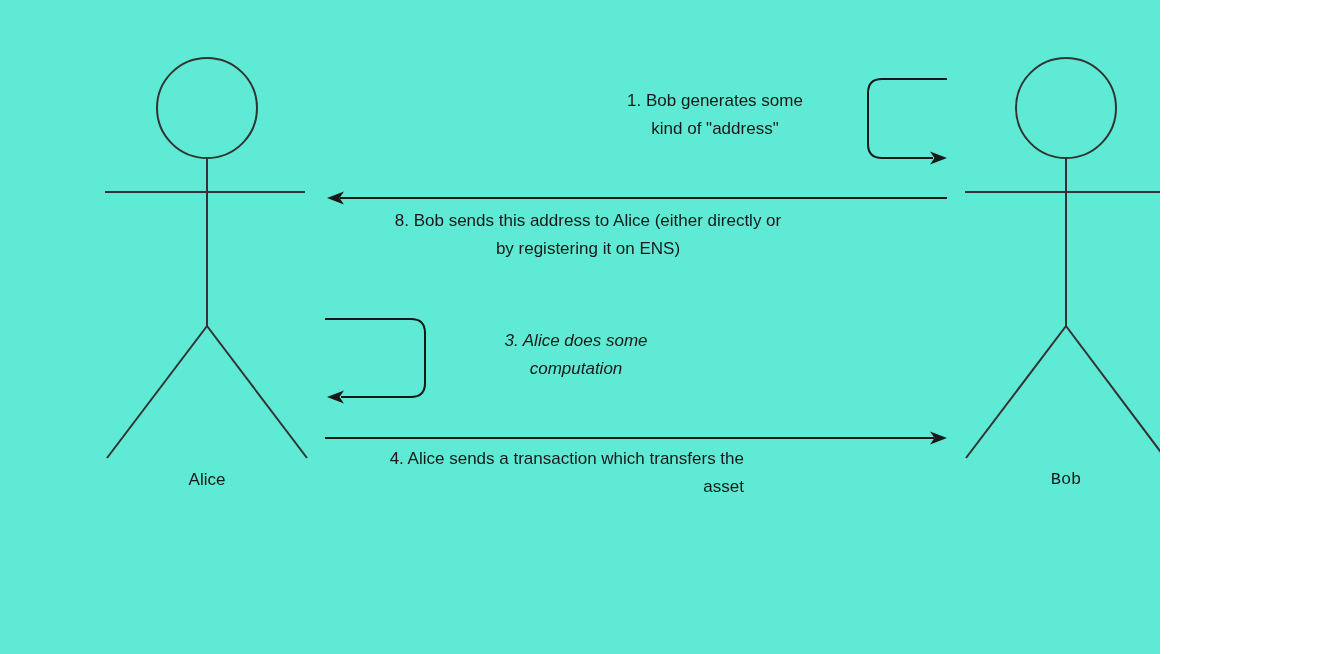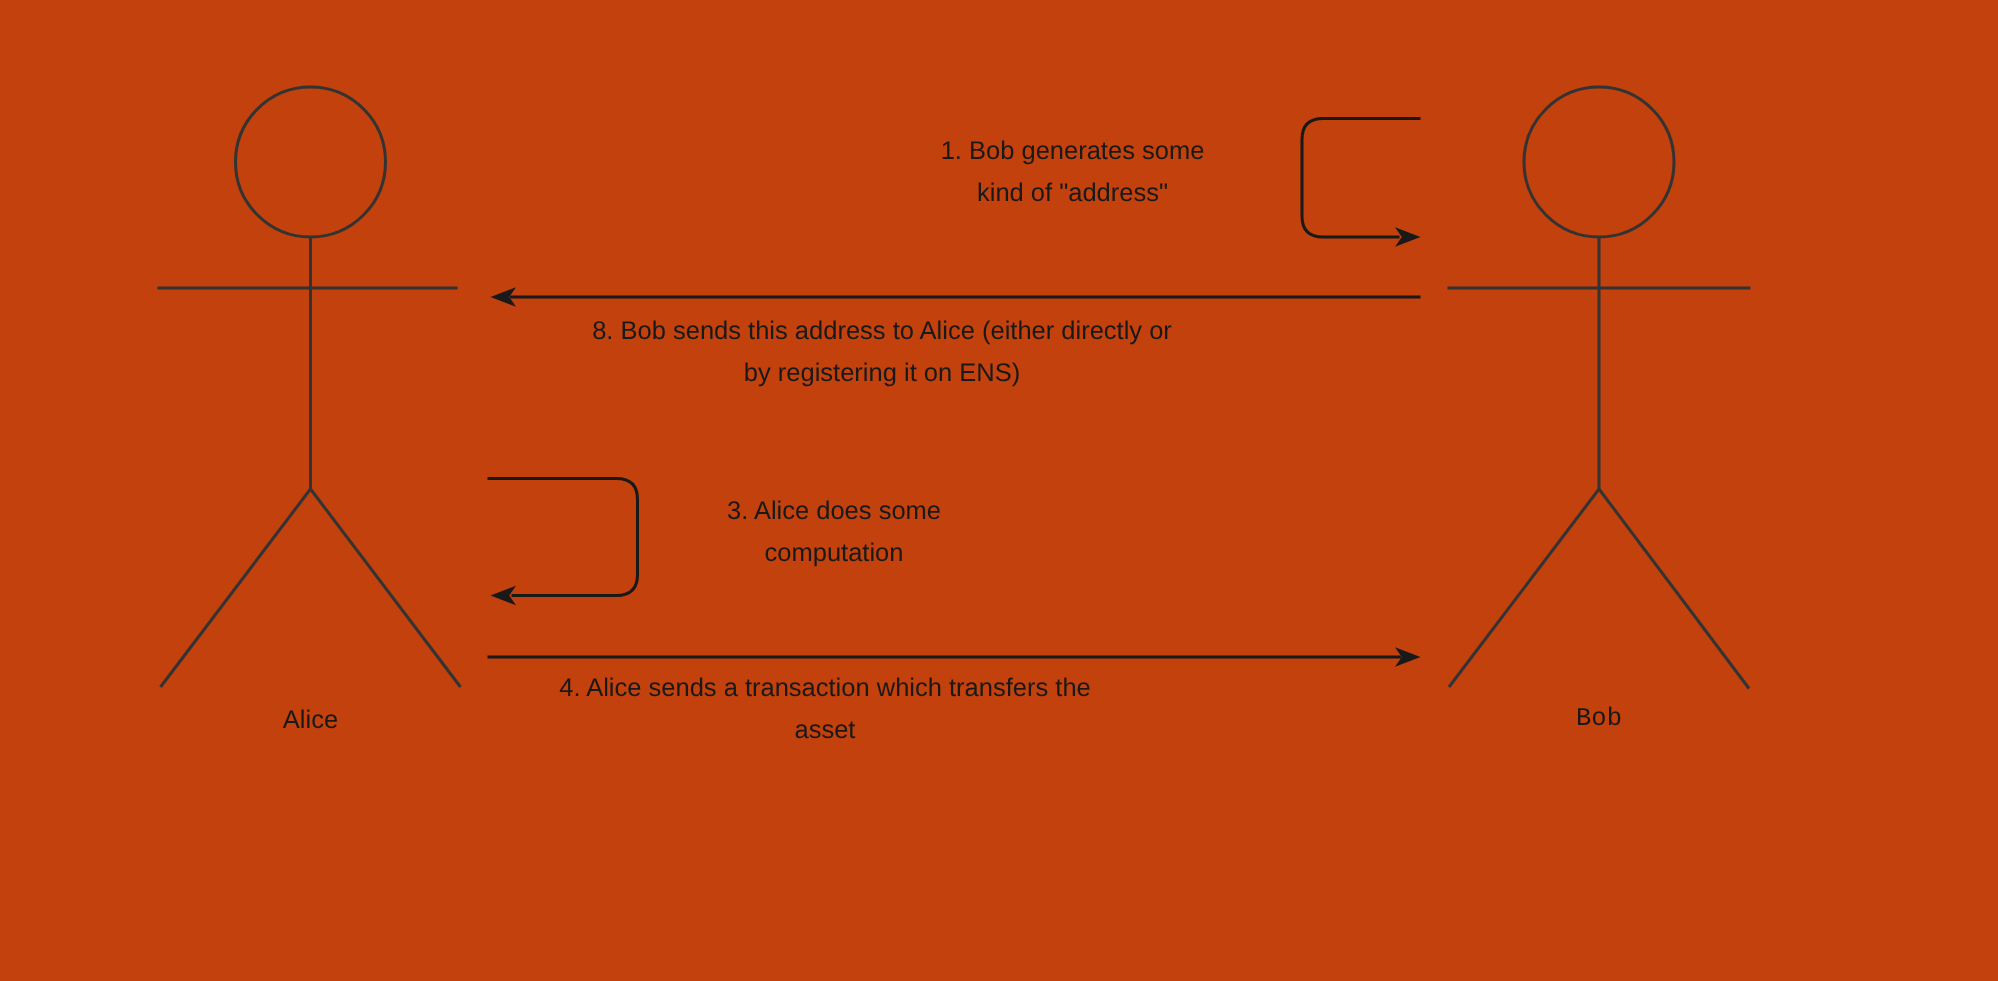--- a/index.html
+++ b/index.html
@@ -2,44 +2,44 @@
 <html><head>
 <meta charset="utf-8">
 <style>
   html, body {
     margin: 0;
     padding: 0;
     background: #ffffff;
   }
   .canvas {
     position: relative;
-    width: 1332px;
+    width: 1160px;
     height: 654px;
-    background: #c2410c;
+    background: #5eead4;
     overflow: hidden;
     font-family: "Liberation Sans", sans-serif;
     color: #191919;
   }
   .canvas svg {
     position: absolute;
     left: 0;
     top: 0;
   }
   .label {
     position: absolute;
     text-align: center;
     white-space: pre-line;
     font-size: 17px;
     line-height: 28px;
     color: #191919;
   }
   .step1 { left: 555px; top: 87px;  width: 320px; }
   .step2 { left: 338px; top: 207px; width: 500px; }
-  .step3 { left: 436px; top: 327px; width: 240px; }
-  .step4 { left: 340px; top: 445px; width: 420px; }
+  .step3 { left: 456px; top: 327px; width: 240px; font-style: italic; }
+  .step4 { left: 324px; top: 445px; width: 420px; text-align: right; }
   .step5 { left: 755px; top: 530px; width: 200px; }
   .actor-label-alice { left: 147px;  top: 466px; width: 120px; }
   .actor-label-bob   { left: 1006px; top: 466px; width: 120px; font-family: Liberation Mono, monospace; }
 
   .fig { stroke: #333333; stroke-width: 2; fill: none; }
   .arrow-line { stroke: #191919; stroke-width: 2; fill: none; }
   .arrow-head { stroke: none; fill: #191919; }
 </style>
 </head>
 <body>

